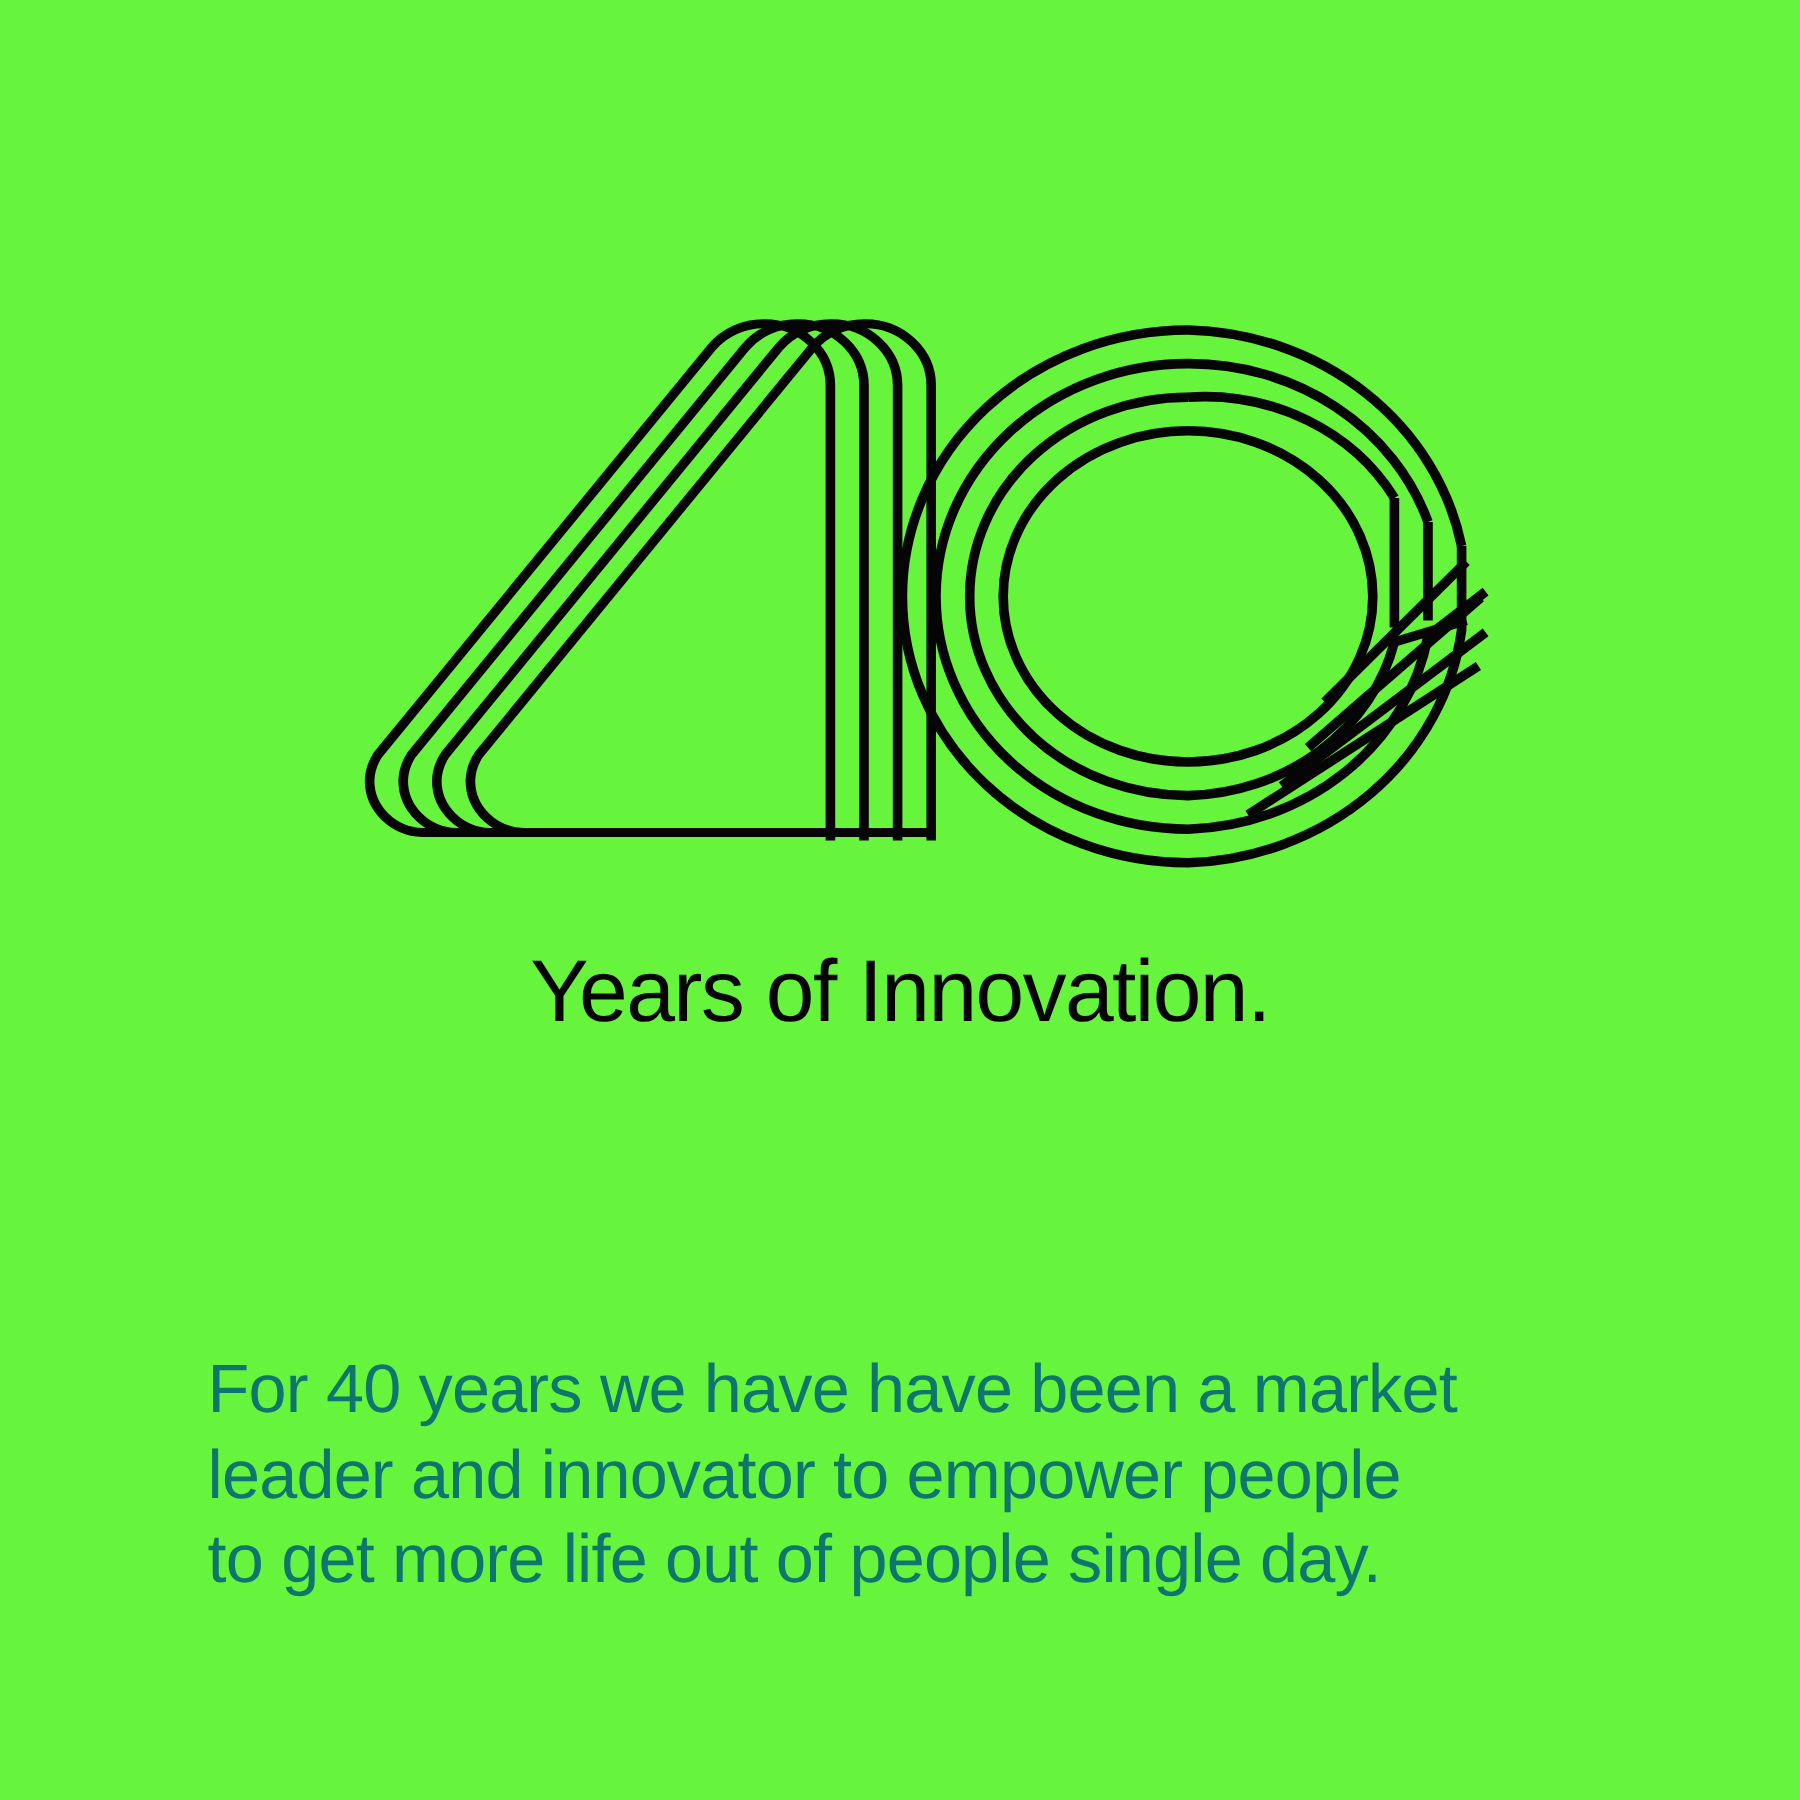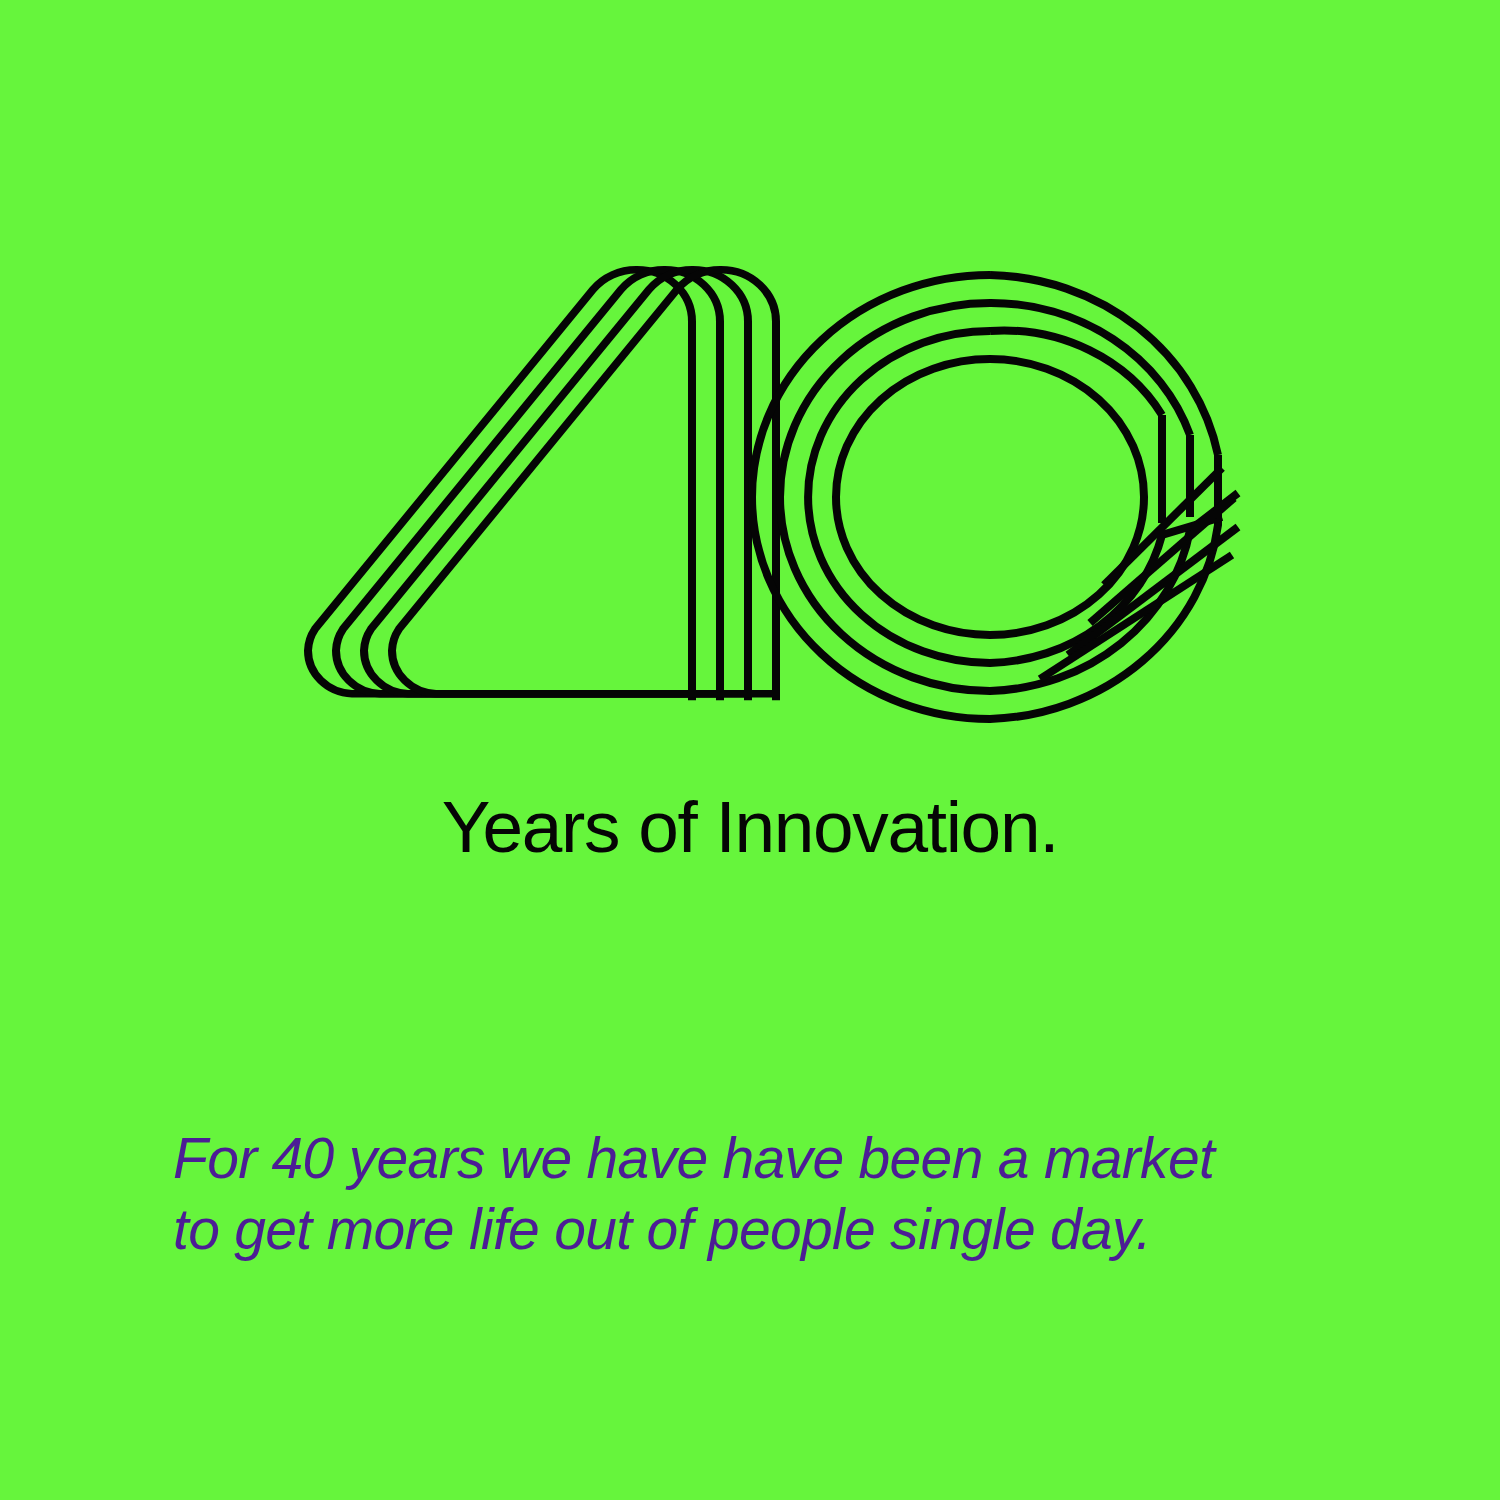--- a/index.html
+++ b/index.html
@@ -139,18 +139,19 @@
         <path d="M 1090 368 L 1234 243"></path>
         <path d="M 1068 400 L 1238 272"></path>
         <path d="M 1040 424 L 1232 300"></path>
 
       </g>
     </svg>
   </div>
 
   <div class="headline" style="color: rgb(5, 5, 5);">Years of Innovation.</div>
 
-  <div class="body-copy" style="color: #4c1d95; font-style: italic;">
+  <div class="body-copy" style="color: #0f766e;">
     <span class="line">For 40 years we have have been a market</span>
+    <span class="line">leader and innovator to empower people</span>
     <span class="line">to get more life out of people single day.</span>
   </div>
 
 </div>
 
 </body></html>

